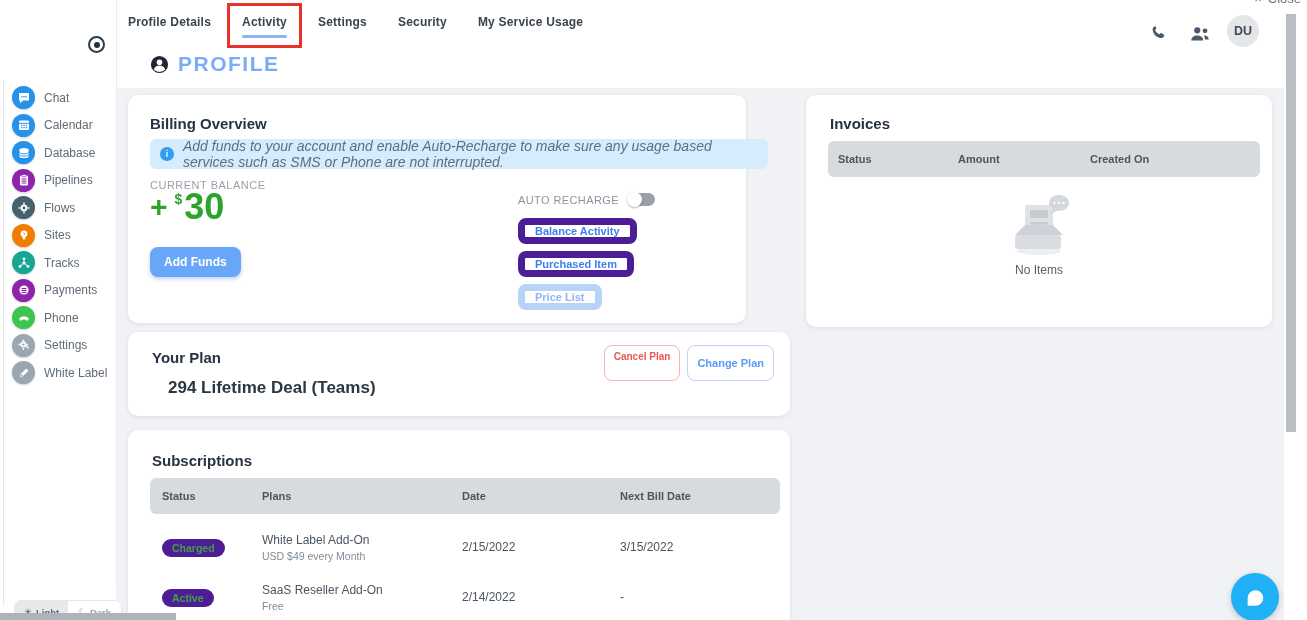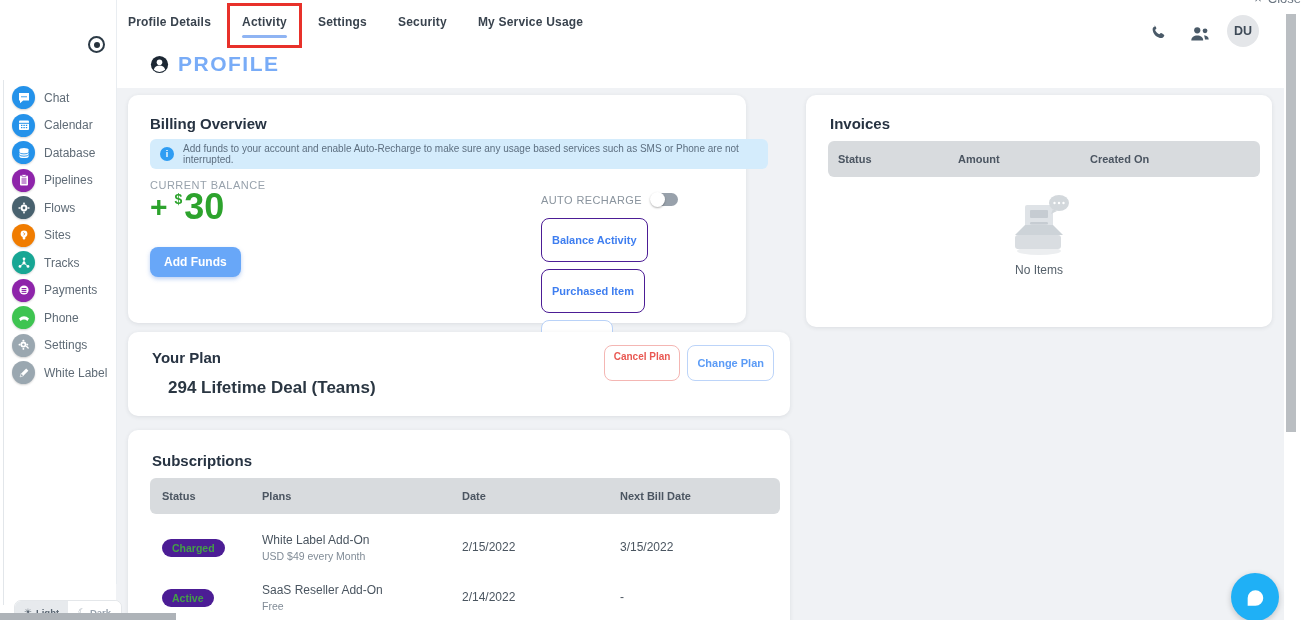--- a/index.html
+++ b/index.html
@@ -46,36 +46,36 @@
   .page-title{font-size:21px;font-weight:bold;color:#79acf7;letter-spacing:1.5px;}
   
   .card{position:absolute;background:#fff;border-radius:10px;box-shadow:0 1px 4px rgba(40,50,60,.10);}
   .card-title{font-size:15px;font-weight:bold;color:#273342;}
   .bo-card{left:128px;top:95px;width:618px;height:228px;}
   .bo-title{position:absolute;left:22px;top:20px;}
   .banner{position:absolute;left:22px;top:44px;width:618px;height:30px;background:#d4ecfc;border-radius:6px;
           display:flex;align-items:center;gap:9px;padding:0 10px;box-sizing:border-box;}
   .banner .info-i{width:14px;height:14px;border-radius:50%;background:#2f9df3;color:#fff;font-size:9px;
                   font-weight:bold;display:flex;align-items:center;justify-content:center;flex:0 0 14px;}
-  .banner .txt{font-size:10px;color:#5d6f80;}
+  .banner .txt{font-size:14px;color:#5d6f80;font-style:italic;}
   .cb-label{position:absolute;left:22px;top:84px;font-size:11px;color:#98a2ac;letter-spacing:.5px;}
   .balance{position:absolute;left:22px;top:94px;color:#2da32d;display:flex;align-items:flex-start;}
   .balance .plus{font-size:30px;font-weight:bold;line-height:1.2;}
   .balance .cur{font-size:14px;font-weight:bold;margin:2px 2px 0 7px;}
   .balance .amt{font-size:36px;font-weight:bold;line-height:1;}
   .btn{display:inline-block;border-radius:8px;font-weight:bold;cursor:pointer;text-align:center;}
   .add-funds{position:absolute;left:22px;top:152px;background:#68a7f8;color:#fff;font-size:12px;
              padding:8px 14px;box-shadow:0 2px 4px rgba(60,120,220,.35);}
-  .bo-right{position:absolute;left:390px;top:98px;display:flex;flex-direction:column;align-items:flex-start;margin-left:23px;}
+  .bo-right{position:absolute;left:390px;top:98px;display:flex;flex-direction:column;align-items:flex-start;}
   .ar-row{display:flex;align-items:center;gap:10px;margin-bottom:12px;}
   .ar-label{font-size:11px;color:#8a949e;letter-spacing:.4px;}
   .switch{position:relative;width:26px;height:13px;background:#98a1ab;border-radius:7px;cursor:pointer;}
   .switch .knob{position:absolute;left:-2px;top:-1px;width:15px;height:15px;border-radius:50%;background:#fff;
                 box-shadow:0 1px 2px rgba(0,0,0,.3);}
-  .btn-outline{background:#fff;border:1px solid #4c1d95;color:#3e7ef0;font-size:11px;padding:15px 10px;margin-bottom:7px;}
+  .btn-outline{background:#fff;border:7px solid #4c1d95;color:#3e7ef0;font-size:11px;padding:0 10px;margin-bottom:7px;}
   .btn-outline.dim{border-color:#b9d2f8;color:#90b6f2;}
   
   .inv-card{left:806px;top:95px;width:466px;height:232px;}
   .inv-title{position:absolute;left:24px;top:20px;}
   .thead{position:absolute;background:#d8dbde;border-radius:6px;display:grid;align-items:center;
          font-size:11px;font-weight:bold;color:#4b5561;}
   .inv-head{left:22px;top:46px;width:422px;height:36px;grid-template-columns:120px 132px 1fr;padding-left:10px;}
   .empty{position:absolute;left:0;top:96px;width:466px;display:flex;flex-direction:column;align-items:center;}
   .empty .no-items{font-size:12px;color:#55606a;margin-top:6px;}
   

